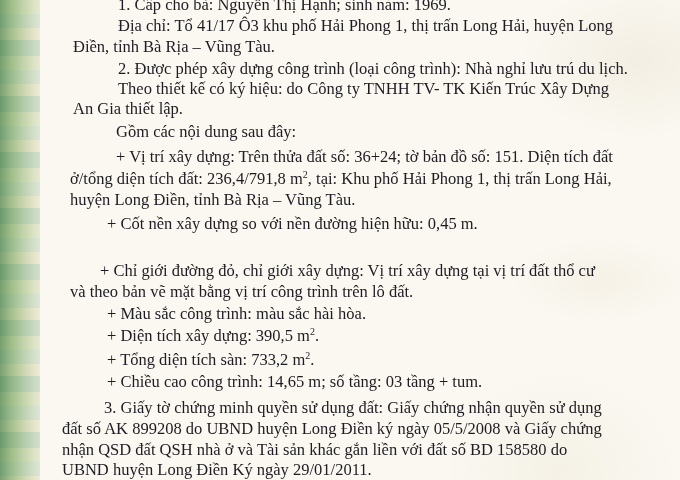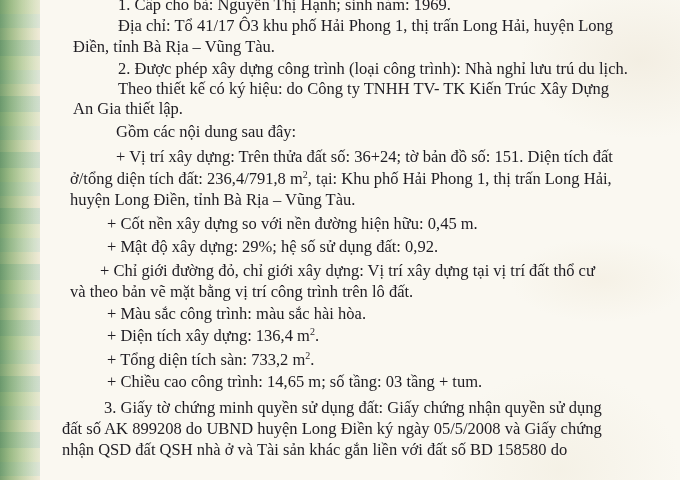--- a/index.html
+++ b/index.html
@@ -49,25 +49,25 @@
   <div class="line" style="left:118px;top:58px;">2. Được phép xây dựng công trình (loại công trình): Nhà nghỉ lưu trú du lịch.</div>
   <div class="line" style="left:118px;top:78px;">Theo thiết kế có ký hiệu: do Công ty TNHH TV- TK Kiến Trúc Xây Dựng</div>
   <div class="line" style="left:73px;top:98px;">An Gia thiết lập.</div>
   <div class="line" style="left:116px;top:121px;">Gồm các nội dung sau đây:</div>
 
   <div class="line" style="left:116px;top:146px;">+ Vị trí xây dựng: Trên thửa đất số: 36+24; tờ bản đồ số: 151. Diện tích đất</div>
   <div class="line" style="left:70px;top:168px;"><span>ở/tổng diện tích đất: 236,4/791,8 m</span><sup>2</sup><span>, tại: Khu phố Hải Phong 1, thị trấn Long Hải,</span></div>
   <div class="line" style="left:70px;top:189px;">huyện Long Điền, tỉnh Bà Rịa – Vũng Tàu.</div>
 
   <div class="line" style="left:107px;top:213px;">+ Cốt nền xây dựng so với nền đường hiện hữu: 0,45 m.</div>
-  <div class="line" style="left:107px;top:236px;">+ Mật độ xây dựng: 29%; hệ số sử dụng đất: 0,92.</div>
   <div class="line" style="left:100px;top:260px;">+ Chỉ giới đường đỏ, chỉ giới xây dựng: Vị trí xây dựng tại vị trí đất thổ cư</div>
   <div class="line" style="left:70px;top:281px;">và theo bản vẽ mặt bằng vị trí công trình trên lô đất.</div>
   <div class="line" style="left:107px;top:303px;text-align:center;">+ Màu sắc công trình: màu sắc hài hòa.</div>
-  <div class="line" style="left:107px;top:325px;"><span>+ Diện tích xây dựng: 136,4 m</span><sup>2</sup><span>.</span></div>
+  <div class="line" style="left:107px;top:325px;"><span>+ Diện tích xây dựng: 390,5 m</span><sup>2</sup><span>.</span></div>
   <div class="line" style="left:107px;top:349px;"><span>+ Tổng diện tích sàn: 733,2 m</span><sup>2</sup><span>.</span></div>
   <div class="line" style="left:107px;top:371px;">+ Chiều cao công trình: 14,65 m; số tầng: 03 tầng + tum.</div>
 
   <div class="line" style="left:88px;top:397px;margin-left:16px;">3. Giấy tờ chứng minh quyền sử dụng đất: Giấy chứng nhận quyền sử dụng</div>
   <div class="line" style="left:62px;top:418px;">đất số AK 899208 do UBND huyện Long Điền ký ngày 05/5/2008 và Giấy chứng</div>
   <div class="line" style="left:62px;top:439px;">nhận QSD đất QSH nhà ở và Tài sản khác gắn liền với đất số BD 158580 do</div>
+  <div class="line" style="left:62px;top:459px;">UBND huyện Long Điền Ký ngày 29/01/2011.</div>
 
 </div>
 
 </body></html>

